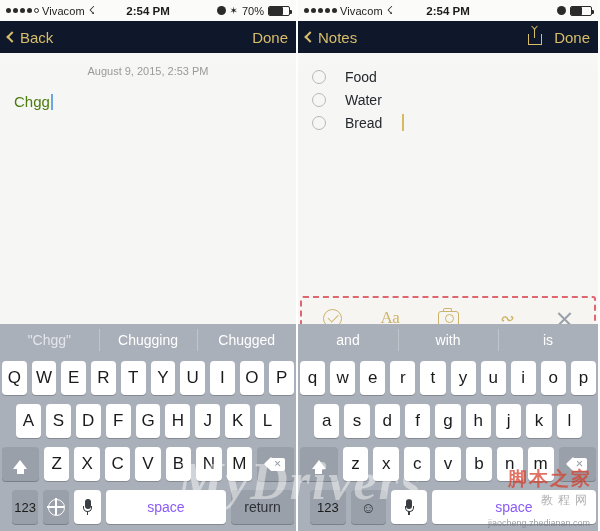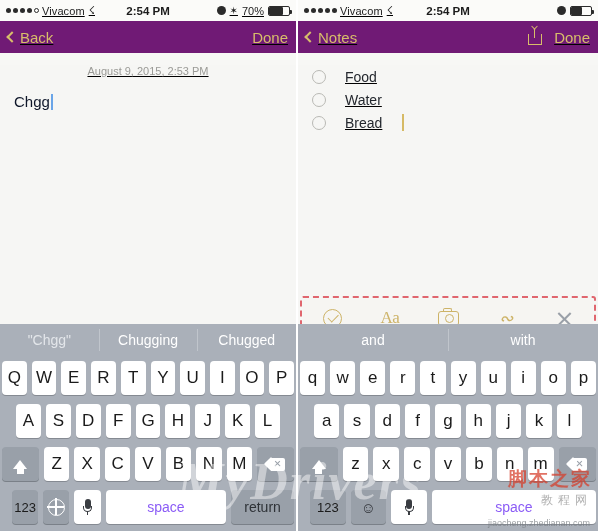--- a/index.html
+++ b/index.html
@@ -2,21 +2,21 @@
 <html><head>
 <meta charset="utf-8">
 <style>
   * { box-sizing: border-box; margin: 0; padding: 0; }
   html, body {
     width: 600px; height: 531px;
     background: #ffffff;
     font-family: "Liberation Sans", sans-serif;
     overflow: hidden;
   }
-  #root { position: relative; width: 600px; height: 531px; display: flex; text-decoration: underline; }
+  #root { position: relative; width: 600px; height: 531px; display: flex; }
 
   .phone { position: relative; width: 298px; height: 531px; background: #f7f7f5; overflow: hidden; }
   .phone.left  { border-right: 2px solid #ffffff; }
   .phone.right { width: 300px; }
 
   
   .statusbar {
     height: 21px; width: 100%;
     display: flex; align-items: center;
     font-size: 11px; color: #1c1c1c;
@@ -44,21 +44,21 @@
   }
   .batt::after {
     content: ""; position: absolute; right: -3px; top: 3px;
     width: 2px; height: 4px; background: #2b2b2b; border-radius: 0 1px 1px 0;
   }
   .batt > i { display: block; height: 100%; background: #2b2b2b; border-radius: 1px; }
 
   
   .navbar {
     height: 32px; display: flex; align-items: center; padding: 0 8px;
-    background: #701a75; position: relative;
+    background: #0f172a; position: relative;
   }
   .nav-back { display: flex; align-items: center; gap: 3px; color: #d8be6a; font-size: 15px; }
   .chev {
     width: 8px; height: 8px; border-left: 2px solid #d8be6a; border-bottom: 2px solid #d8be6a;
     transform: rotate(45deg); display: inline-block; margin-right: 1px;
   }
   .nav-right { margin-left: auto; display: flex; align-items: center; gap: 12px; }
   .nav-done { color: #d8be6a; font-size: 15px; text-align: center; }
   .share-icon { width: 14px; height: 16px; position: relative; display:inline-block; }
   .share-icon .box {
@@ -70,21 +70,21 @@
   }
   .share-icon .arrow::before, .share-icon .arrow::after {
     content:""; position:absolute; top:0; width: 5px; height:1.3px; background:#d8be6a;
   }
   .share-icon .arrow::before { left: -4px; transform: rotate(45deg); transform-origin: right center; }
   .share-icon .arrow::after  { left: 0px;  transform: rotate(-45deg); transform-origin: left center; }
 
   
   .notebody { position: relative; background: #f6f6f4; padding: 0 14px; }
   .note-date { text-align: center; font-size: 11px; color: #9a9a96; margin-top: 12px; }
-  .note-text { font-size: 15px; color: #0f172a; margin-top: 16px; position: relative; display:inline-block; }
+  .note-text { font-size: 15px; color: #4d7c0f; margin-top: 16px; position: relative; display:inline-block; }
   .caret { display:inline-block; width: 2px; height: 16px; background: #6aa5e8; vertical-align: -3px; margin-left: 1px; }
   .caret.gold { background: #d6ba65; height: 17px; }
 
   .checklist { margin-top: 12px; }
   .check-row { display: flex; align-items: center; gap: 19px; height: 23px; }
   .circle { width: 14px; height: 14px; border-radius: 50%; border: 1.2px solid #b9b9b4; flex: 0 0 auto; }
   .check-label { font-size: 14px; color: #24282e; }
 
   
   .fmt-wrap { position: absolute; left: 2px; right: 2px; top: 296px; height: 44px; }
@@ -375,20 +375,21 @@
         <div class="fmt-btn">
             <span class="ic-x"></span>
           </div>
       </div>
     </div>
 
     <div class="keyboard">
       <div class="predict">
         <div class="pred">and</div>
         <div class="pred">with</div>
+        <div class="pred">is</div>
       </div>
       <div class="rows">
         <div class="krow">
           <div class="key">q</div>
           <div class="key">w</div>
           <div class="key">e</div>
           <div class="key">r</div>
           <div class="key">t</div>
           <div class="key">y</div>
           <div class="key">u</div>

